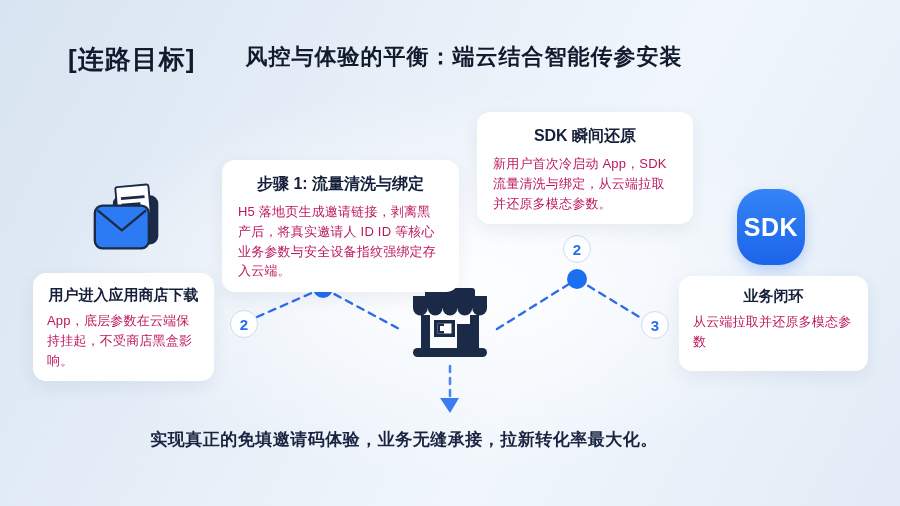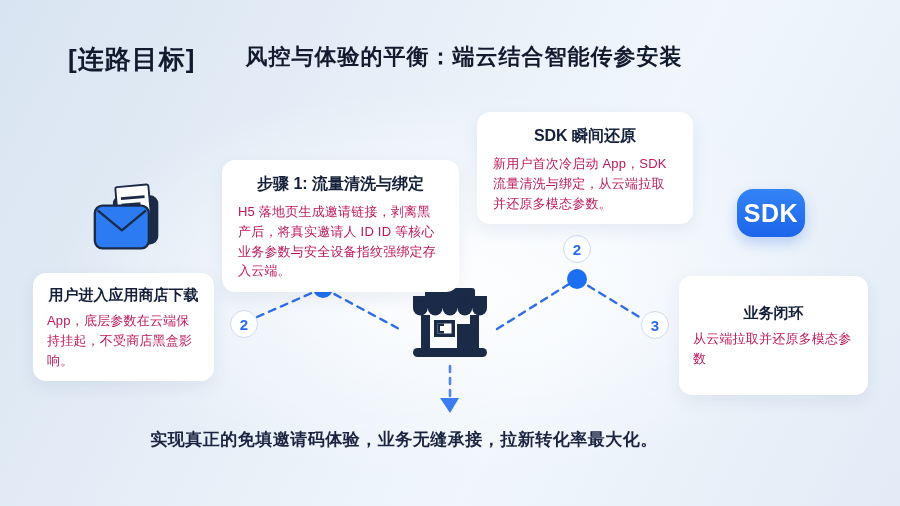--- a/index.html
+++ b/index.html
@@ -34,26 +34,26 @@
     font-size:16px;font-weight:bold;color:#14203a;
   }
   .card p{
     margin:0;font-size:13px;line-height:1.52;color:#be185d;
     text-align:left;letter-spacing:0.2px;
   }
   .card-step1{left:222px;top:112px;width:237px;min-height:118px;margin-top:48px;}
   .card-sdk{left:477px;top:112px;width:216px;min-height:106px;}
   .card-store{left:33px;top:273px;width:181px;min-height:93px;padding:11px 14px;}
   .card-store h3,.card-loop h3{font-size:15px;margin:2px 0 6px 0;}
-  .card-loop{left:679px;top:276px;width:189px;min-height:95px;padding:26px 14px;}
+  .card-loop{left:679px;top:276px;width:189px;min-height:95px;padding:9px 14px;}
   .mail-icon{position:absolute;left:92px;top:183px;width:72px;height:70px;}
   .store-icon{position:absolute;left:411px;top:288px;width:78px;height:70px;}
   .sdk-app{
-    position:absolute;left:737px;top:189px;width:68px;height:48px;
-    border-radius:16px;
+    position:absolute;left:737px;top:189px;width:68px;height:76px;
+    border-radius:26px;
     background:linear-gradient(180deg,#3484f6 0%,#1c64ea 100%);
     box-shadow:0 6px 14px rgba(28,100,234,0.25);
     display:flex;align-items:center;justify-content:center;
     color:#ffffff;font-size:25px;font-weight:bold;letter-spacing:0.5px;
   }
   .flow-svg{position:absolute;left:0;top:0;width:900px;height:506px;pointer-events:none;}
   .badge{
     position:absolute;width:28px;height:28px;border-radius:50%;
     background:#fdfeff;border:1.5px solid #cfdcef;box-sizing:border-box;
     display:flex;align-items:center;justify-content:center;

